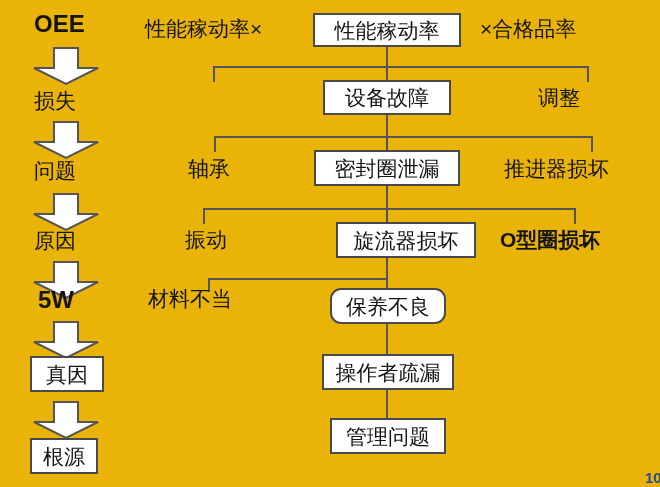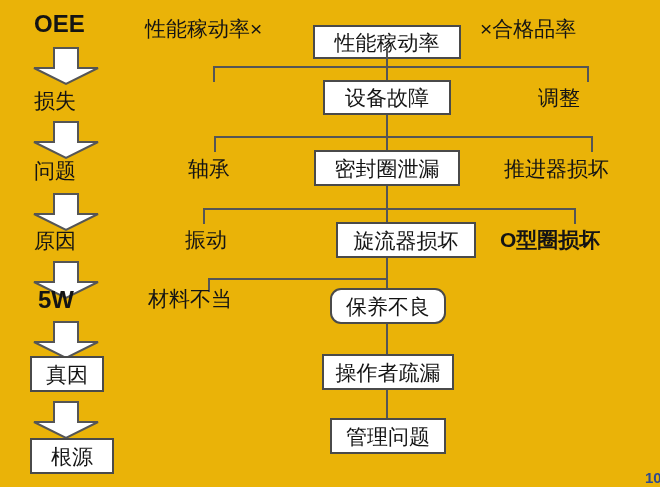--- a/index.html
+++ b/index.html
@@ -119,25 +119,25 @@
   </div>
 
   <div class="boxed" style="left:30px; top:356px; width:74px; height:36px;">真因</div>
 
   <div class="arrow" style="left:30px; top:400px;">
     <svg viewBox="0 0 72 40" preserveAspectRatio="none">
       <path d="M24 2 L48 2 L48 22 L68 22 L36 38 L4 22 L24 22 Z" fill="#ffffff" stroke="#555555" stroke-width="2" stroke-linejoin="miter"></path>
     </svg>
   </div>
 
-  <div class="boxed" style="left:30px; top:438px; width:84px; height:36px;">根源</div>
+  <div class="boxed" style="left:30px; top:438px; width:68px; height:36px;">根源</div>
 
   <div class="lbl" style="left:145px; top:18px;">性能稼动率×</div>
 
-  <div class="boxed" style="left:313px; top:13px; width:148px; height:34px;margin-top:12px;">性能稼动率</div>
+  <div class="boxed" style="left:313px; top:13px; width:148px; height:34px;">性能稼动率</div>
 
   <div class="lbl" style="left:480px; top:18px;">×合格品率</div>
 
   <div class="vline" style="left:386px; top:47px; height:19px;"></div>
   <div class="hline" style="left:213px; top:66px; width:374px;"></div>
   <div class="vline" style="left:213px; top:66px; height:16px;"></div>
   <div class="vline" style="left:386px; top:66px; height:14px;"></div>
   <div class="vline" style="left:587px; top:66px; height:16px;"></div>
 
 

